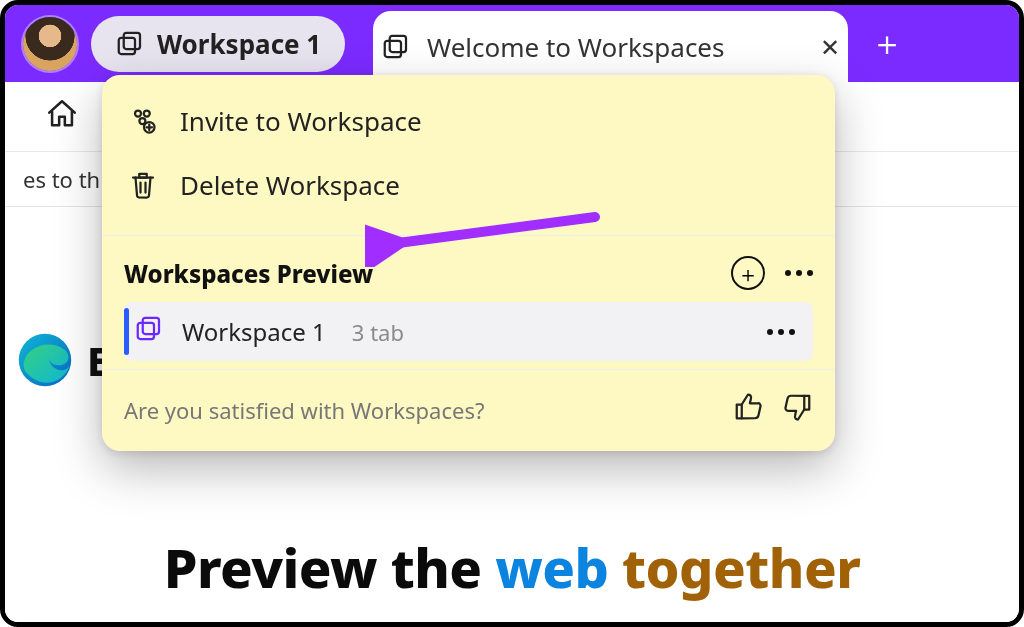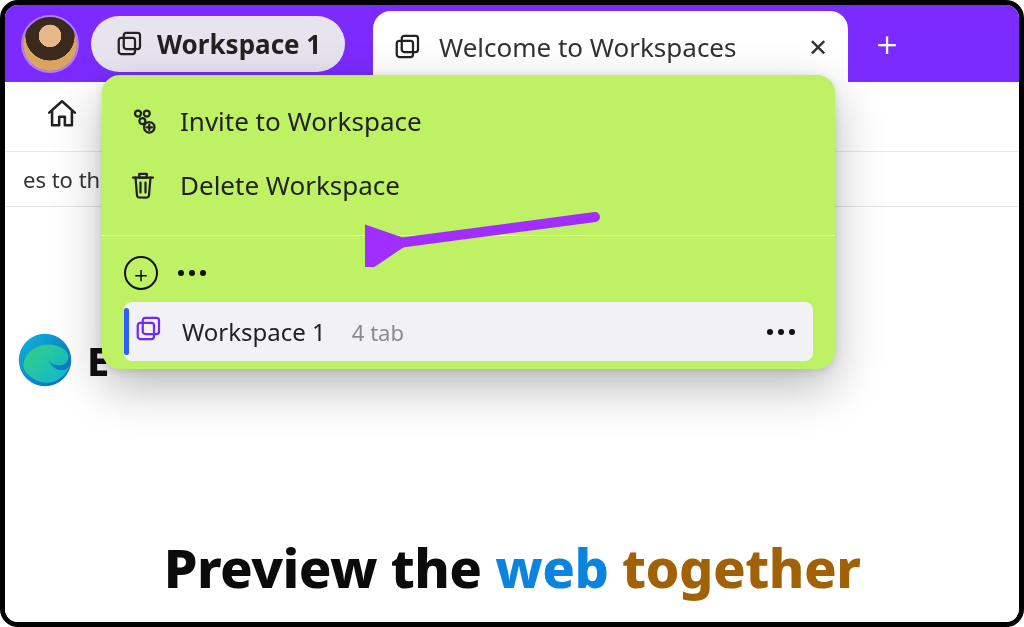--- a/index.html
+++ b/index.html
@@ -6,21 +6,21 @@
   html, body { margin: 0; padding: 0; width: 1024px; height: 627px; overflow: hidden; font-family: -apple-system, "Segoe UI", system-ui, sans-serif; background: #fff; }
   .root { position: relative; width: 1024px; height: 627px; border: 5px solid #000; border-radius: 18px; overflow: hidden; background: #f7f8fa; }
 
   
   .titlebar { position: absolute; left: 0; right: 0; top: 0; height: 77px; background: #7B2BFF; display: flex; align-items: center; padding-left: 18px; gap: 14px; }
   .avatar { width: 54px; height: 54px; border-radius: 50%; background: radial-gradient(circle at 50% 35%, #e7b88a 0 25%, #3a2a1d 26% 55%, #d9a360 56% 100%); box-shadow: 0 0 0 2px rgba(255,255,255,.4); }
 
   .ws-chip { display: inline-flex; align-items: center; gap: 12px; height: 56px; padding: 0 24px; border-radius: 28px; background: #e7e3ef; color: #222; font-weight: 700; font-size: 26px; }
   .ws-chip svg { width: 30px; height: 30px; }
 
-  .tab { position: absolute; left: 368px; top: 6px; height: 71px; width: 475px; background: #fff; border-top-left-radius: 18px; border-top-right-radius: 18px; display: flex; align-items: center; padding: 0 20px; gap: 16px; }
+  .tab { position: absolute; left: 368px; top: 6px; height: 71px; width: 475px; background: #fff; border-top-left-radius: 18px; border-top-right-radius: 18px; display: flex; align-items: center; padding: 0 8px; gap: 16px; }
   .tab-title { font-size: 26px; color: #333; flex: 1; white-space: nowrap; overflow: hidden; }
   .tab-close { font-size: 24px; color: #333; text-align: center; }
 
   .newtab { position: absolute; left: 858px; top: 14px; width: 48px; height: 48px; display: flex; align-items: center; justify-content: center; color: #fff; font-size: 34px; font-weight: 300; }
 
   
   .toolbar { position: absolute; left: 0; right: 0; top: 77px; height: 70px; background: #fff; display: flex; align-items: center; padding-left: 40px; border-bottom: 1px solid #e8e8e8; }
   .home-btn svg { width: 34px; height: 34px; stroke: #222; }
 
   
@@ -30,21 +30,21 @@
   
   .page { position: absolute; left: 0; right: 0; top: 202px; bottom: 0; background: #fff; }
   .edge-row { position: absolute; top: 125px; left: 12px; display: flex; align-items: center; gap: 14px; }
   .edge-logo { width: 56px; height: 56px; }
   .edge-text { font-size: 40px; font-weight: 800; color: #111; }
   .headline { position: absolute; bottom: 18px; width: 100%; text-align: center; font-size: 54px; font-weight: 800; letter-spacing: -0.5px; color: #0b0b0b; }
   .headline .blue { color: #0b84e0; }
   .headline .teal { color: #a16207; }
 
   
-  .popover { position: absolute; left: 97px; top: 70px; width: 733px; background: #bef264; border-radius: 18px; box-shadow: 0 18px 48px rgba(0,0,0,.28), 0 2px 8px rgba(0,0,0,.12); overflow: hidden; z-index: 50; }
+  .popover { position: absolute; left: 97px; top: 70px; width: 733px; background: #fef9c3; border-radius: 18px; box-shadow: 0 18px 48px rgba(0,0,0,.28), 0 2px 8px rgba(0,0,0,.12); overflow: hidden; z-index: 50; }
   .menu { padding: 14px 8px 18px 8px; }
   .menu-item { display: flex; align-items: center; gap: 22px; padding: 14px 18px; font-size: 26px; color: #222; border-radius: 10px; }
   .menu-item svg { width: 30px; height: 30px; stroke: #222; fill: none; stroke-width: 1.6; }
   .sep { height: 1px; background: #eee; margin: 0; }
 
   .ws-preview { padding: 20px 22px 8px 22px; }
   .wp-head { display: flex; align-items: center; gap: 20px; margin-bottom: 12px; }
   .wp-title { font-size: 24px; font-weight: 800; color: #111; flex: 1; }
   .circle-plus { width: 34px; height: 34px; border: 2px solid #111; border-radius: 50%; display: flex; align-items: center; justify-content: center; font-size: 22px; line-height: 1; }
   .dots { display: inline-flex; gap: 5px; }
@@ -149,42 +149,54 @@
             <path class="st" d="M10 10v8M14 10v8"></path>
           </svg>
         <span>Delete Workspace</span>
       </div>
     </div>
 
     <div class="sep"></div>
 
     <div class="ws-preview">
       <div class="wp-head">
+        <span class="wp-title">Workspaces Preview</span>
         <span class="circle-plus">＋</span>
         <span class="dots">
             <span></span>
             <span></span>
             <span></span>
           </span>
       </div>
       <div class="ws-row">
         <span class="ws-ico"><svg viewBox="0 0 24 24">
               <rect x="7" y="3" width="13" height="13" rx="2" class="st" style="stroke:#6b2bff"></rect>
               <rect x="3" y="7" width="13" height="13" rx="2" class="st" style="stroke:#6b2bff"></rect>
             </svg></span>
         <span class="ws-name">Workspace 1</span>
-        <span class="ws-count">4 tab</span>
+        <span class="ws-count">3 tab</span>
         <span class="dots">
             <span></span>
             <span></span>
             <span></span>
           </span>
       </div>
     </div>
 
+    <div class="feedback">
+      <span class="feedback-q">Are you satisfied with Workspaces?</span>
+      <span class="thumb"><svg viewBox="0 0 24 24">
+            <path class="st" d="M7 21V10l5-8c1.5 0 3 1 2.3 3.4L13.5 9H20a2 2 0 0 1 2 2.4l-1.6 7.2A3 3 0 0 1 17.5 21H7z"></path>
+            <path class="st" d="M7 10H3v11h4"></path>
+          </svg></span>
+      <span class="thumb"><svg viewBox="0 0 24 24">
+            <path class="st" d="M17 3v11l-5 8c-1.5 0-3-1-2.3-3.4L10.5 15H4a2 2 0 0 1-2-2.4l1.6-7.2A3 3 0 0 1 6.5 3H17z"></path>
+            <path class="st" d="M17 14h4V3h-4"></path>
+          </svg></span>
+    </div>
   </div>
 
   <svg class="arrow" viewBox="0 0 240 60">
     <defs>
         <marker id="ah" markerWidth="12" markerHeight="12" refX="3" refY="5" orient="auto">
           <path d="M10 0 L0 5 L10 10 L6 5 Z" fill="#a22dff"></path>
         </marker>
       </defs>
     <line x1="230" y1="10" x2="18" y2="38" stroke="#a22dff" stroke-width="10" stroke-linecap="round" marker-end="url(#ah)"></line>
   </svg>

